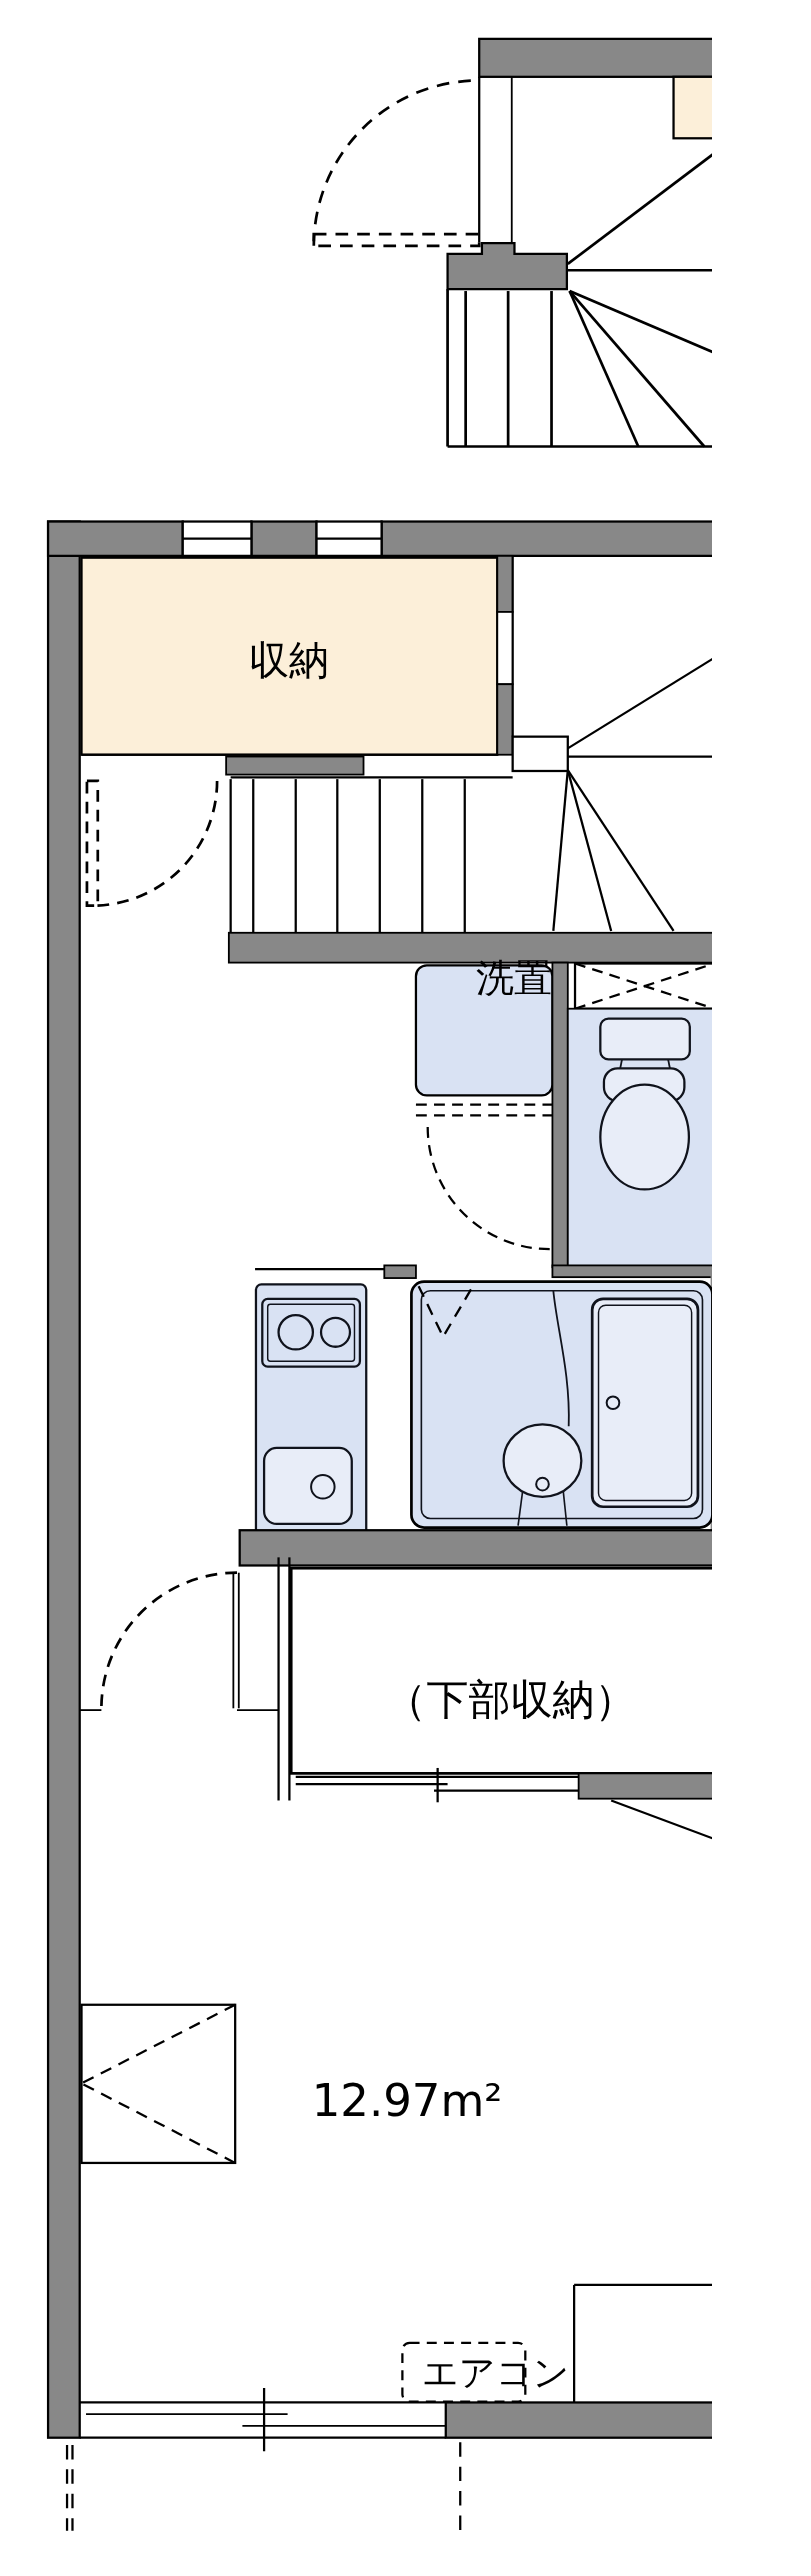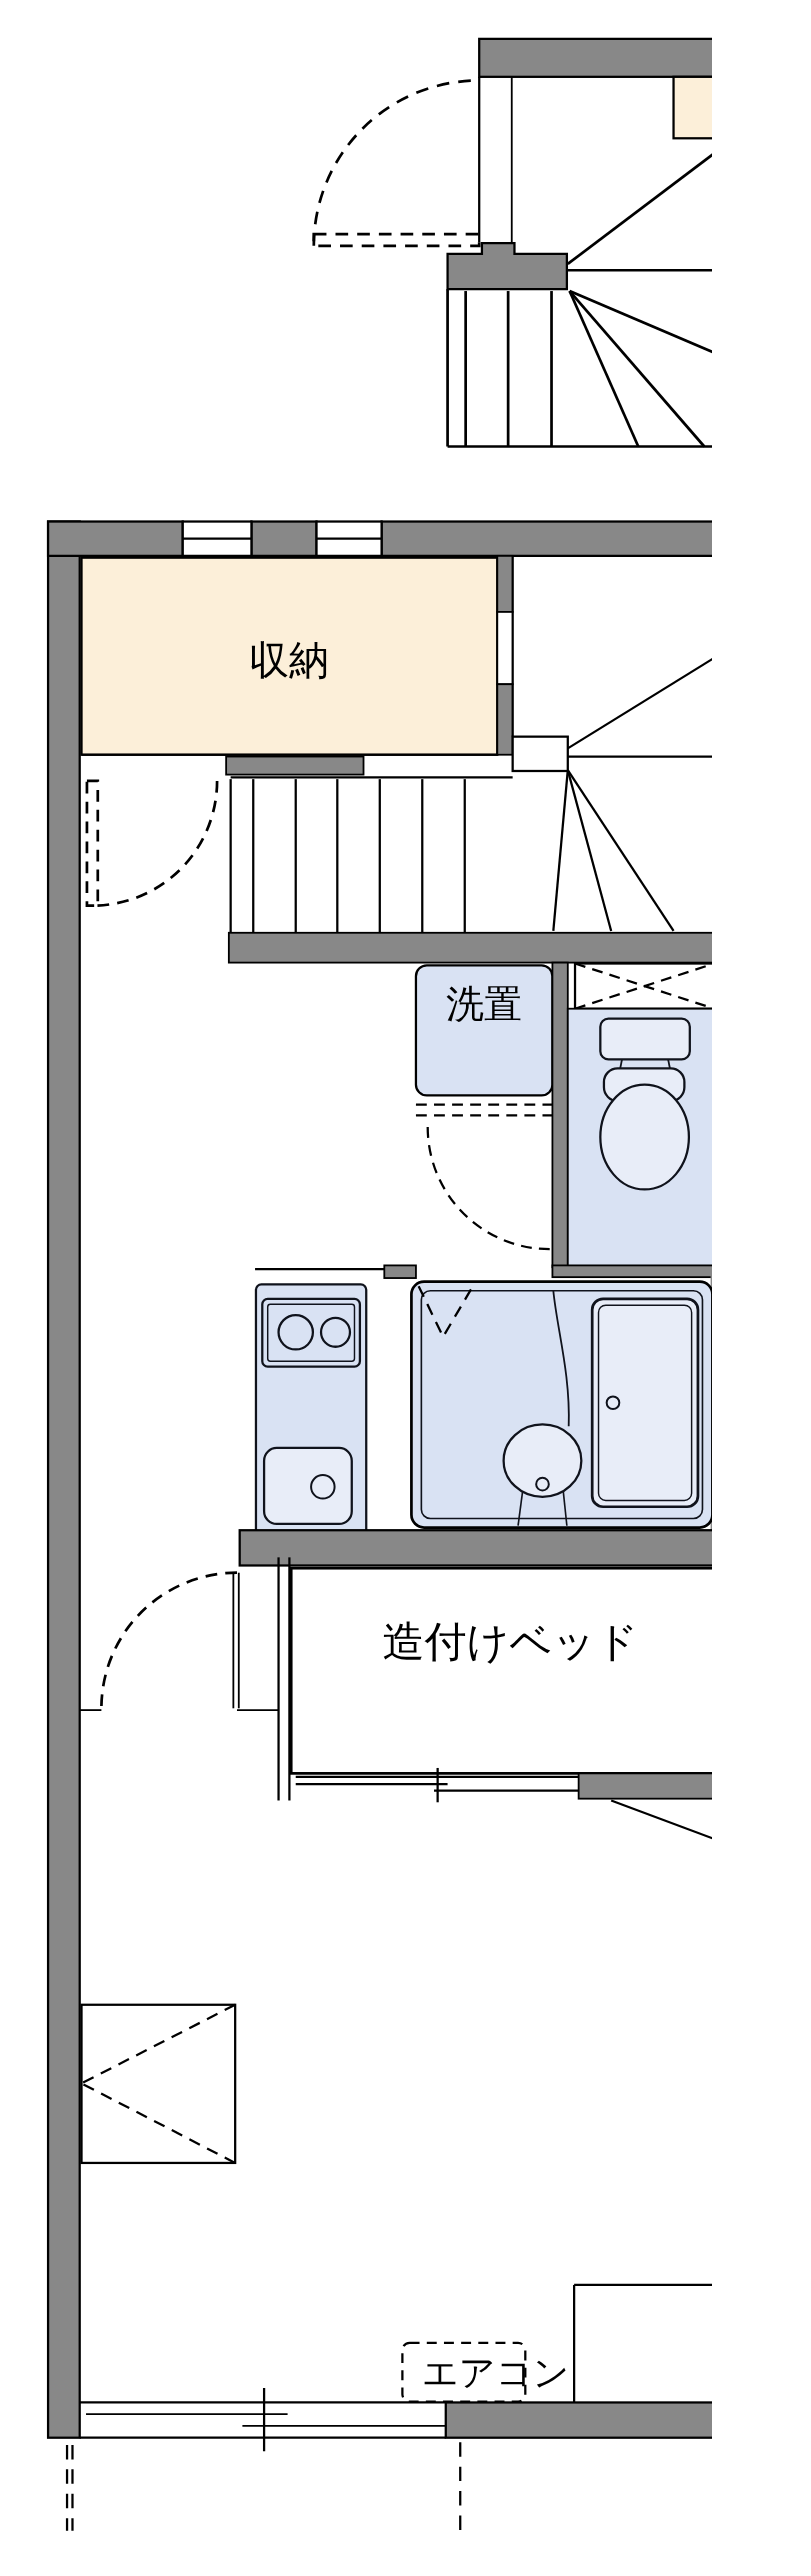--- a/index.html
+++ b/index.html
@@ -1,21 +1,21 @@
 <!DOCTYPE html>
 <html style="font-size:14.5px"><head>
 <meta charset="utf-8">
 <style>
   html,body{margin:0;padding:0;background:#fff;}
   #plan{position:relative;width:712px;height:2576px;background:#ffffff;overflow:hidden;
         font-family:"DejaVu Sans","Liberation Sans",sans-serif;color:#000;}
   #plan svg{position:absolute;left:0;top:0;}
   .lbl{position:absolute;text-align:center;color:#000;white-space:nowrap;}
   .lbl-storage{left:81px;top:633px;width:416px;font-size:40px;}
-  .lbl-washer{left:416px;top:979px;width:136px;font-size:38px;}
+  .lbl-washer{left:416px;top:953px;width:136px;font-size:38px;text-align:right;}
   .lbl-bed1{left:291px;top:1614px;width:439px;font-size:42px;}
   .lbl-bed2{left:291px;top:1672px;width:439px;font-size:42px;}
   .lbl-yoshitsu{left:133px;top:1987px;width:542px;font-size:71px;}
   .lbl-sqm{left:136px;top:2074px;width:542px;font-size:45px;}
   .lbl-jo{left:136px;top:2133px;width:542px;font-size:45px;}
   .lbl-aircon{left:422px;top:2343px;width:123px;height:59px;line-height:59px;font-size:36px;}
 </style>
 </head>
 <body>
 
@@ -206,17 +206,18 @@
       <line x1="74" y1="2705" x2="74" y2="2800"></line>
       <line x1="80" y1="2705" x2="80" y2="2800"></line>
       <line x1="509" y1="2702" x2="509" y2="2800"></line>
     </g>
   </g>
 
 </svg>
 
 <div class="lbl lbl-storage">収納</div>
 <div class="lbl lbl-washer">洗置</div>
-<div class="lbl lbl-bed1">造付けベッド</div>
+<div class="lbl lbl-bed2">（下部収納）</div>
+<div class="lbl lbl-sqm">12.97m²</div>
 <div class="lbl lbl-aircon">エアコン</div>
 
 </div>
 
 
 </body></html>

